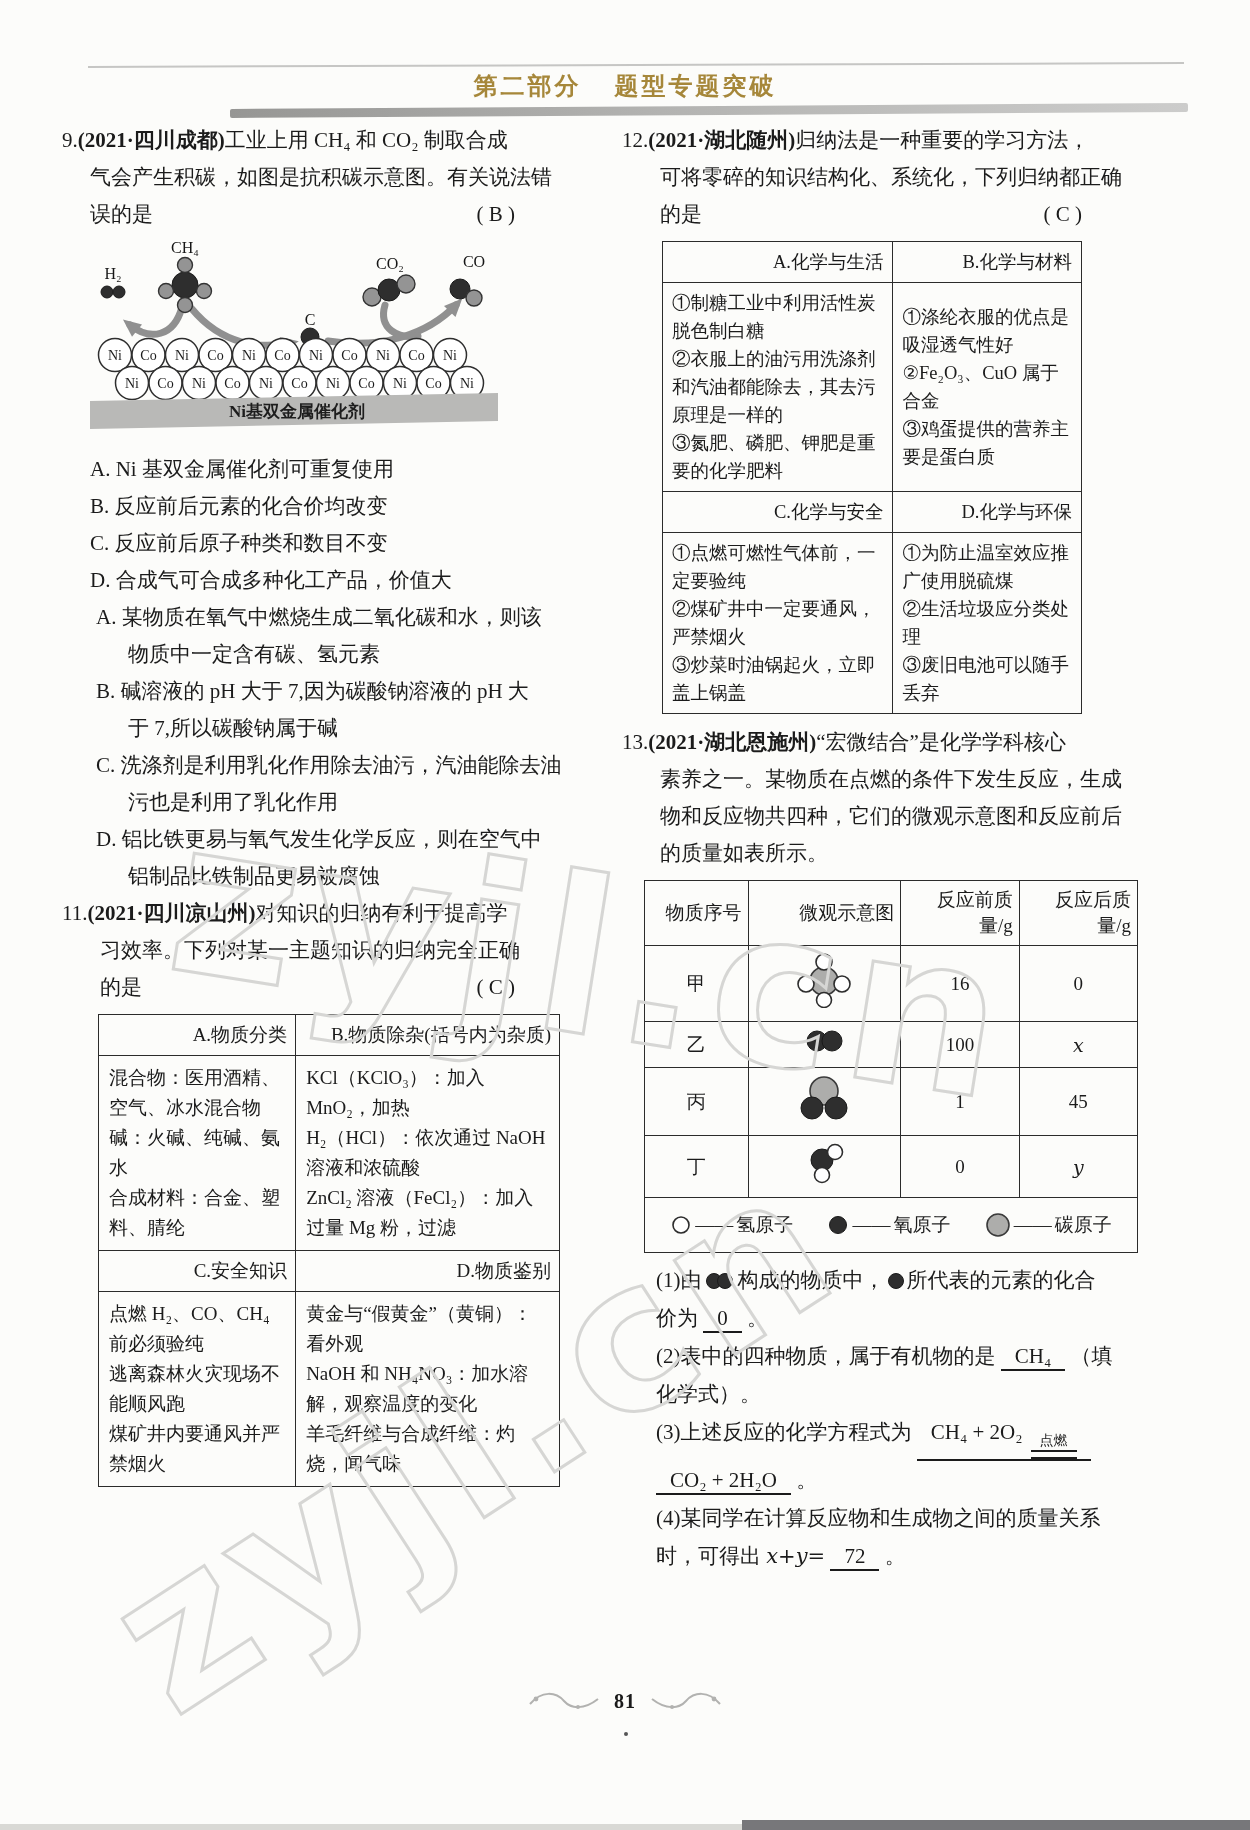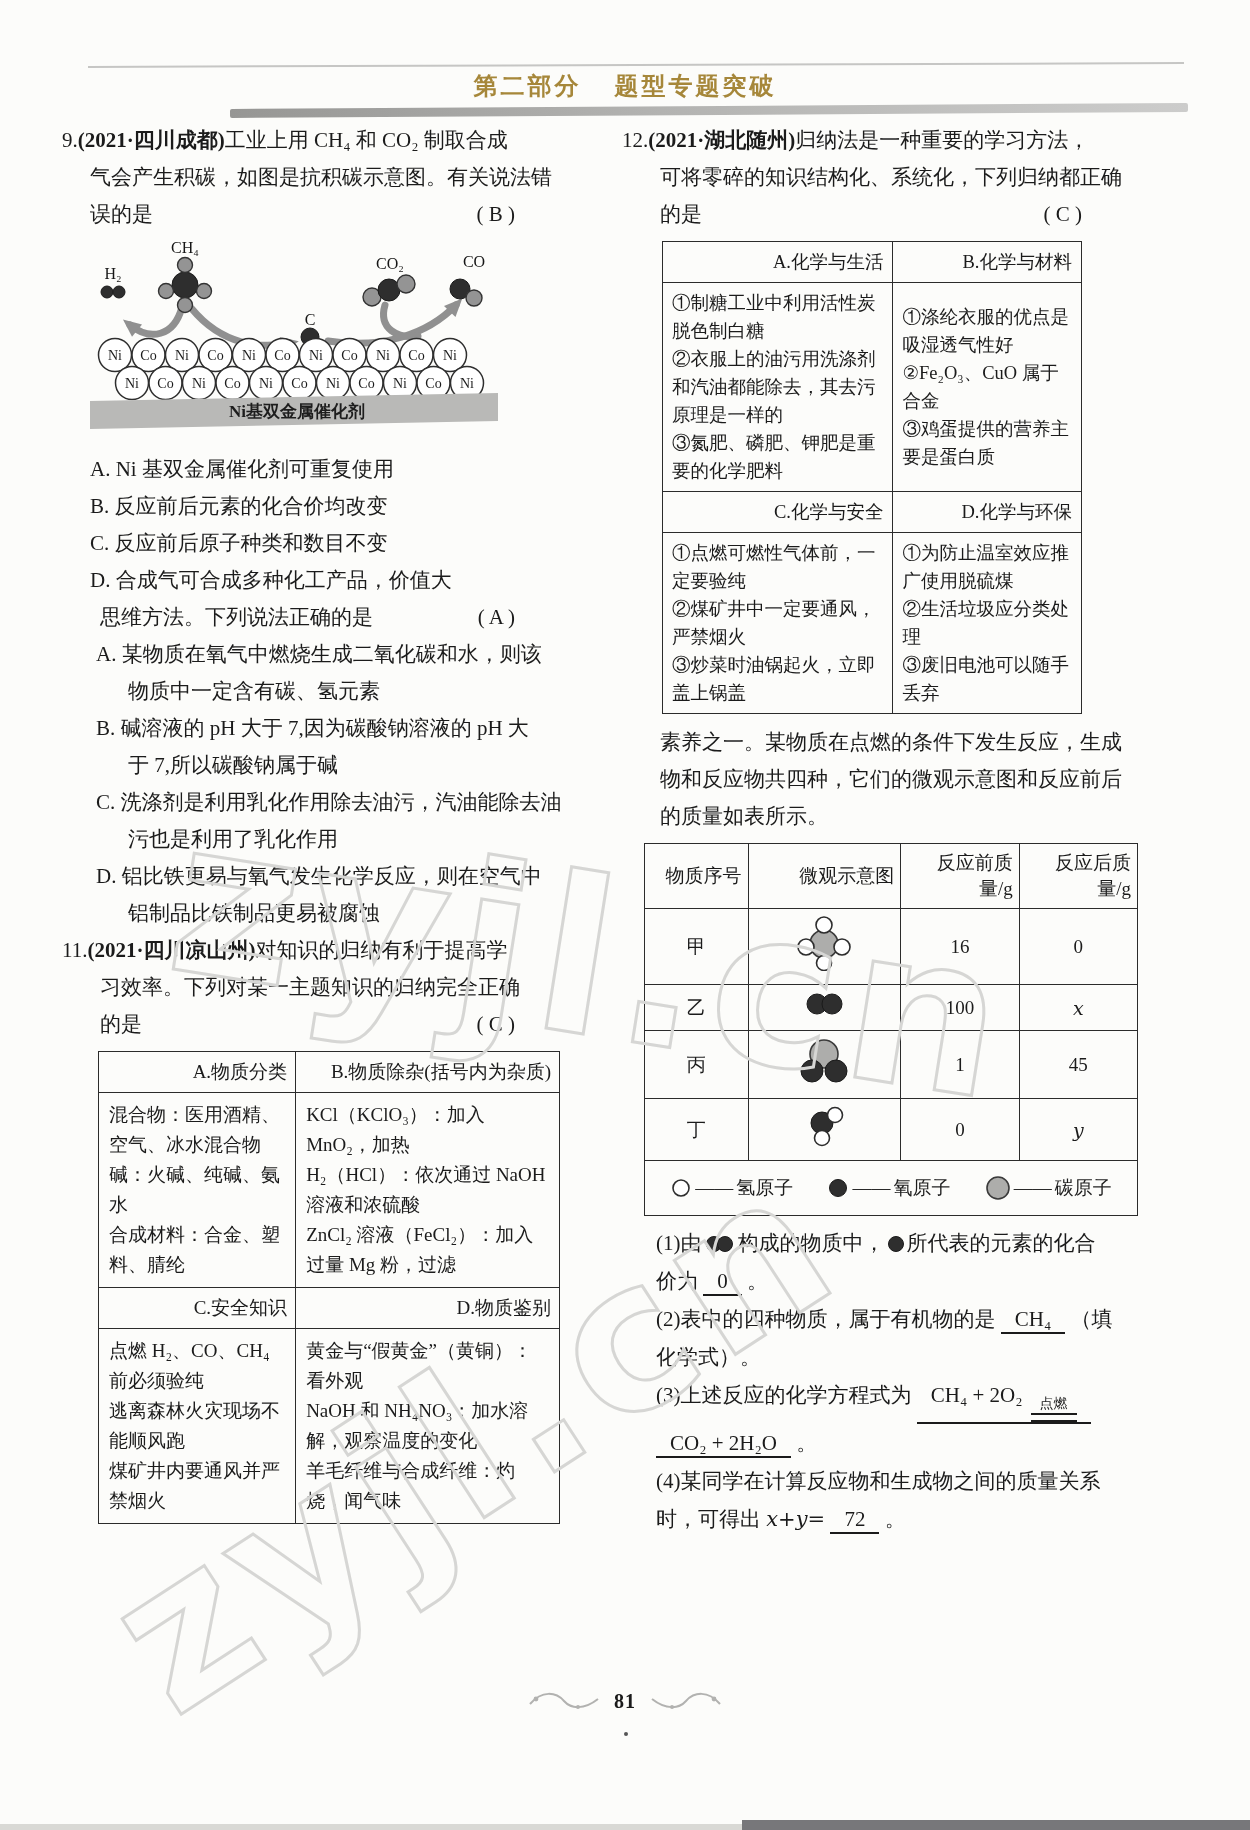--- a/index.html
+++ b/index.html
@@ -187,24 +187,20 @@
 
       <div class="opts9">
         <div class="ln">A. Ni 基双金属催化剂可重复使用</div>
         <div class="ln">B. 反应前后元素的化合价均改变</div>
         <div class="ln">C. 反应前后原子种类和数目不变</div>
         <div class="ln">D. 合成气可合成多种化工产品，价值大</div>
       </div>
     </div>
 
     <div class="q">
-      <div class="ln ind38 row-ans">
-        <span>思维方法。下列说法正确的是</span>
-        <span>( A )</span>
-      </div>
       <div class="opts10">
         <div class="ln o">A. 某物质在氧气中燃烧生成二氧化碳和水，则该</div>
         <div class="ln c">物质中一定含有碳、氢元素</div>
         <div class="ln o">B. 碱溶液的 pH 大于 7,因为碳酸钠溶液的 pH 大</div>
         <div class="ln c">于 7,所以碳酸钠属于碱</div>
         <div class="ln o">C. 洗涤剂是利用乳化作用除去油污，汽油能除去油</div>
         <div class="ln c">污也是利用了乳化作用</div>
         <div class="ln o">D. 铝比铁更易与氧气发生化学反应，则在空气中</div>
         <div class="ln c">铝制品比铁制品更易被腐蚀</div>
       </div>
@@ -303,20 +299,23 @@
             <p>①为防止温室效应推广使用脱硫煤</p>
             <p>②生活垃圾应分类处理</p>
             <p>③废旧电池可以随手丢弃</p>
           </td>
         </tr>
       </tbody>
         </table>
     </div>
 
     <div class="q">
+      <div class="ln">
+        <span>13.</span><span class="b">(2021·湖北恩施州)</span><span>“宏微结合”是化学学科核心</span>
+      </div>
       <div class="ln ind38">素养之一。某物质在点燃的条件下发生反应，生成</div>
       <div class="ln ind38">物和反应物共四种，它们的微观示意图和反应前后</div>
       <div class="ln ind38">的质量如表所示。</div>
 
       <table class="tbl tbl13">
         <tbody>
             <tr>
           <td class="hd c1">物质序号</td>
           <td class="hd c2">微观示意图</td>
           <td class="hd c3">反应前质量/g</td>

